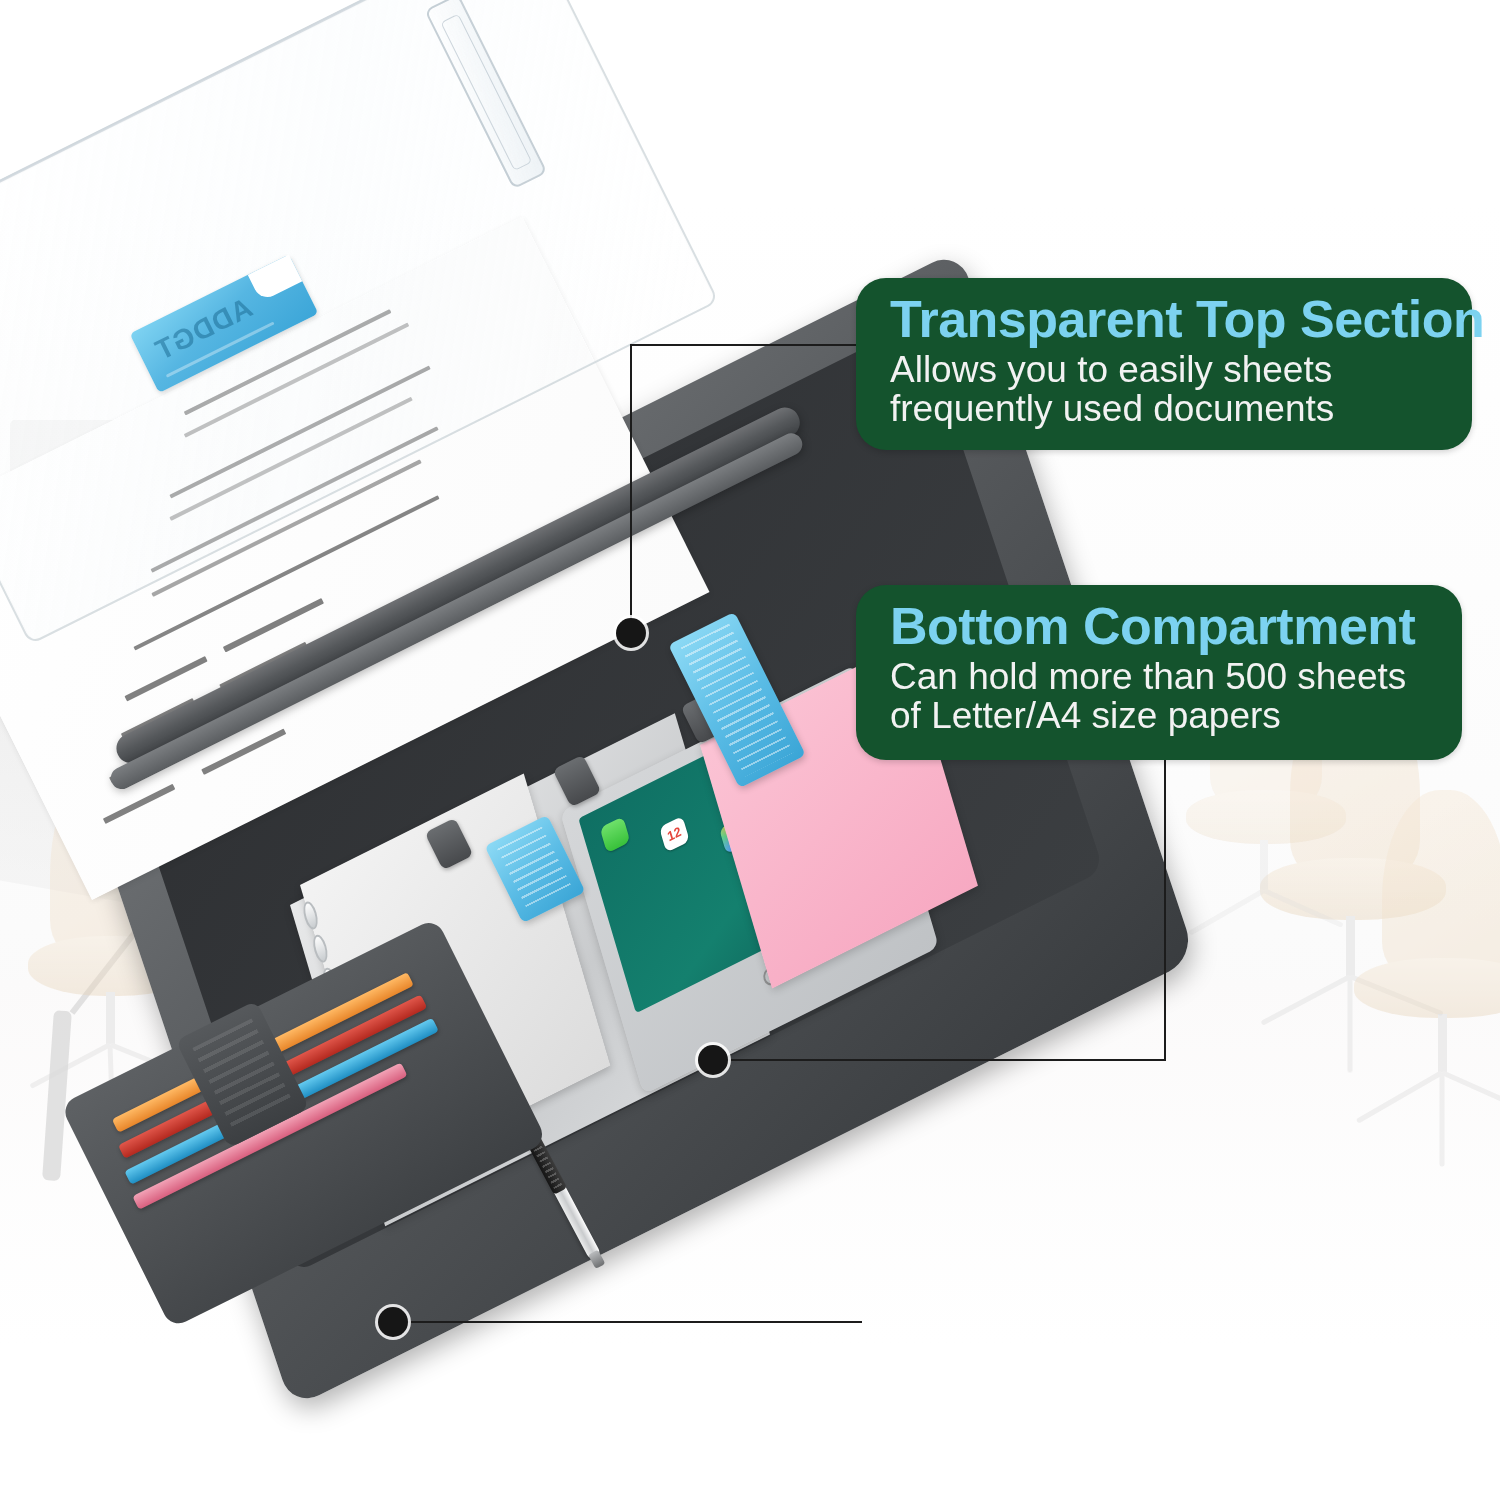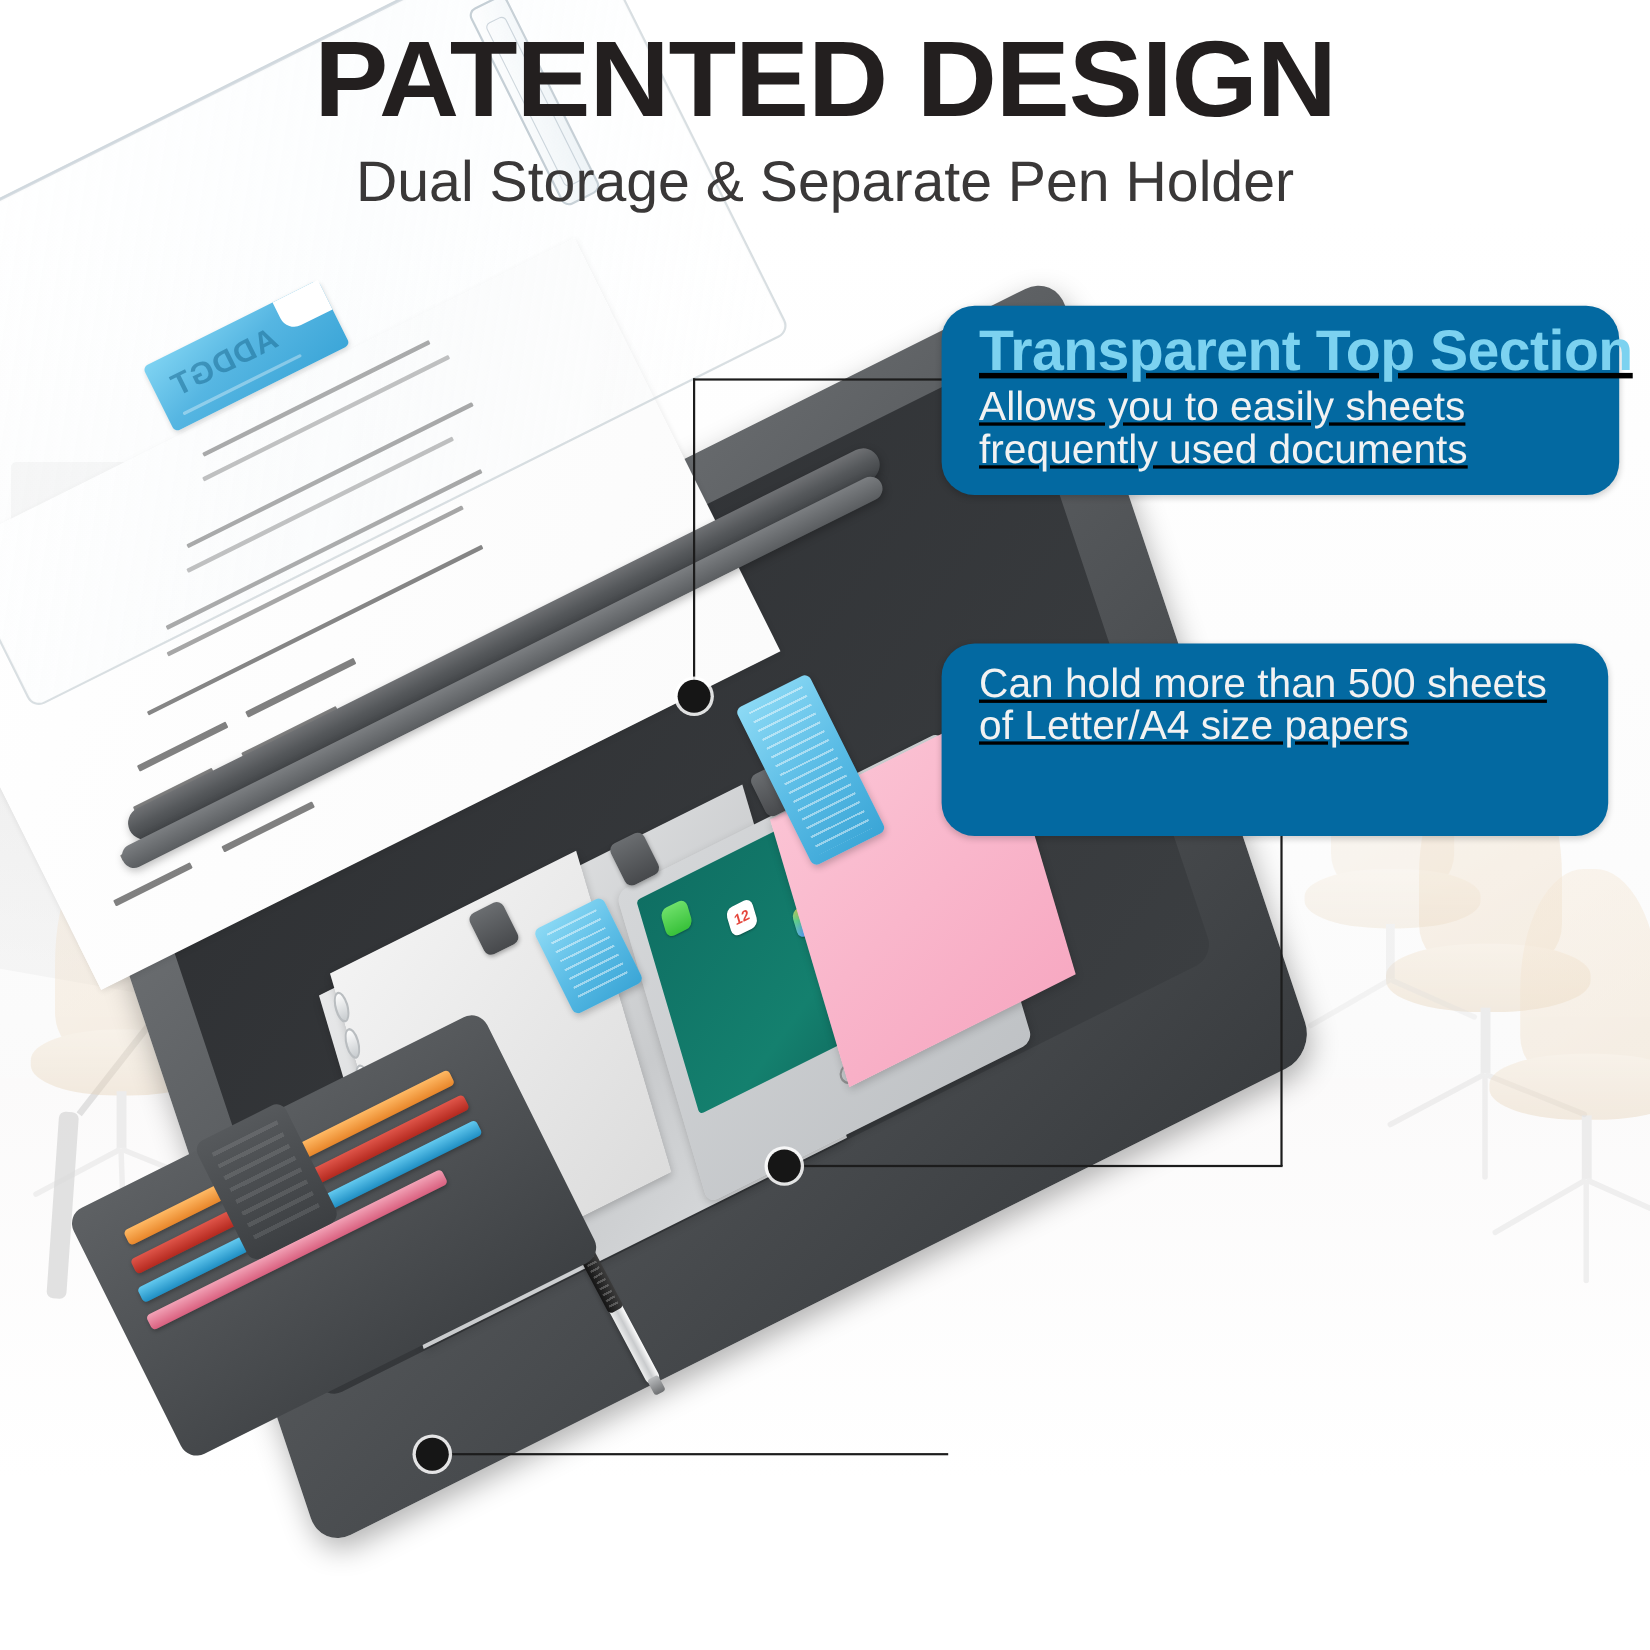--- a/index.html
+++ b/index.html
@@ -201,24 +201,23 @@
   .pencil.red{background:linear-gradient(180deg,#e0564a,#b4291f);}
   .pencil.blue{background:linear-gradient(180deg,#63c9ef,#1f8fc4);}
   .pencil.pink{background:linear-gradient(180deg,#f2a2b6,#d9607f);}
   .ph-grip{position:absolute;width:90px;height:120px;border-radius:10px;
     background:linear-gradient(180deg,#56595c,#3c3f42);}
   .ph-grip:after{content:"";position:absolute;inset:14px 12px;
     background:repeating-linear-gradient(180deg,rgba(255,255,255,.10) 0 4px,transparent 4px 12px);}
 
   
   .callout{
-    position:absolute;background:#0369a1;border-radius:30px;
+    position:absolute;background:#14532d;border-radius:30px;
     padding:14px 26px 2px 34px;box-sizing:border-box;z-index:70;
     box-shadow:0 2px 6px rgba(0,0,0,.18);
-    text-decoration:underline;
   }
   .callout .c-title{
     color:#7cd2f0;font-size:52px;font-weight:bold;line-height:1.06;
     letter-spacing:-.5px;font-family:"Liberation Sans", sans-serif;
     white-space:nowrap;
   }
   .callout .c-desc{
     color:#f2f2f2;font-size:37px;line-height:1.04;margin-top:4px;
     font-family:"Liberation Sans", sans-serif;font-weight:400;
   }
@@ -290,24 +289,20 @@
 
     <div class="chair" style="left:1180px;top:640px;width:210px;height:280px;opacity:.26;">
       <div class="back" style="left:30px;top:0;width:112px;height:170px;"></div>
       <div class="seat" style="left:6px;top:150px;width:160px;height:54px;"></div>
       <div class="post" style="left:80px;top:200px;width:8px;height:50px;"></div>
       <div class="leg" style="left:84px;top:248px;width:86px;transform:rotate(24deg);"></div>
       <div class="leg" style="left:84px;top:248px;width:86px;transform:rotate(150deg);"></div>
     </div>
   </div>
 
-  <div class="header">
-    <div class="headline">PATENTED DESIGN</div>
-    <div class="subheadline">Dual Storage &amp; Separate Pen Holder</div>
-  </div>
 
   <div class="product">
 
     <div class="tray">
       <div class="tray-body"></div>
       <div class="tray-inner"></div>
     </div>
 
     <div class="silver-sheet" style="left:290px;top:905px;width:430px;height:330px;
         transform:rotate(-26.5deg) skewX(-10deg);transform-origin:left top;"></div>
@@ -404,17 +399,18 @@
 
   <div class="leader lh" style="left:392px;top:1321px;width:470px;"></div>
   <div class="dot" style="left:378px;top:1307px;"></div>
 
   <div class="callout" style="left:856px;top:278px;width:616px;height:172px;">
     <div class="c-title">Transparent Top Section</div>
     <div class="c-desc">Allows you to easily sheets frequently used documents</div>
   </div>
 
   <div class="callout" style="left:856px;top:585px;width:606px;height:175px;">
+    <div class="c-title">Bottom Compartment</div>
     <div class="c-desc">Can hold more than 500 sheets of Letter/A4 size papers</div>
   </div>
 
 
 </div>
 
 </body></html>

